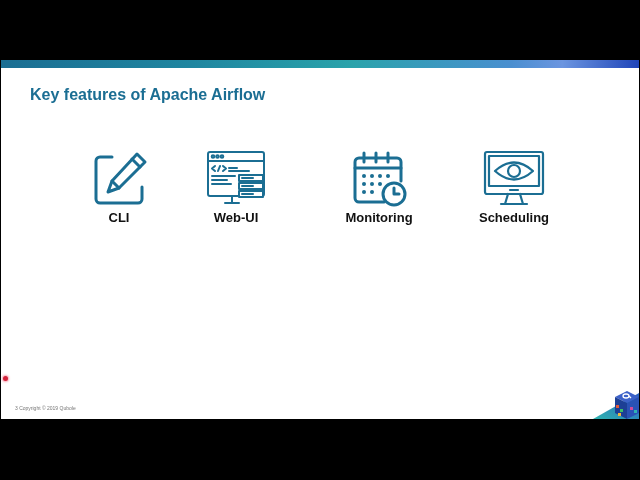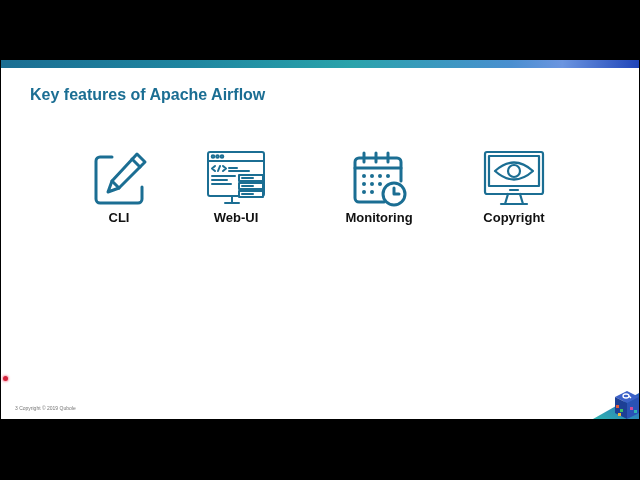--- a/index.html
+++ b/index.html
@@ -109,21 +109,21 @@
   <div class="feature" style="left:458px;">
     <svg class="icon" viewBox="0 0 62 62" fill="none" stroke="#1b6e93" stroke-width="2.2" stroke-linecap="round" stroke-linejoin="round">
       <rect x="2" y="4" width="58" height="42" rx="2"></rect>
       <rect x="6" y="8" width="50" height="30"></rect>
       <line x1="27" y1="42" x2="35" y2="42"></line>
       <path d="M25 46 L22 56 H40 L37 46"></path>
       <line x1="18" y1="56" x2="44" y2="56"></line>
       <path d="M12 23 Q31 6 50 23 Q31 40 12 23 Z"></path>
       <circle cx="31" cy="23" r="6"></circle>
     </svg>
-    <span class="label">Copyright</span>
+    <span class="label">Scheduling</span>
   </div>
 
   <div class="footer">3   Copyright © 2019 Qubole</div>
 
   <div class="rec-dot"></div>
 
   <svg class="logo" viewBox="0 0 50 34">
     <defs>
       <linearGradient id="tri" x1="0" y1="1" x2="1" y2="0">
         <stop offset="0" stop-color="#2fb3b0"></stop>

